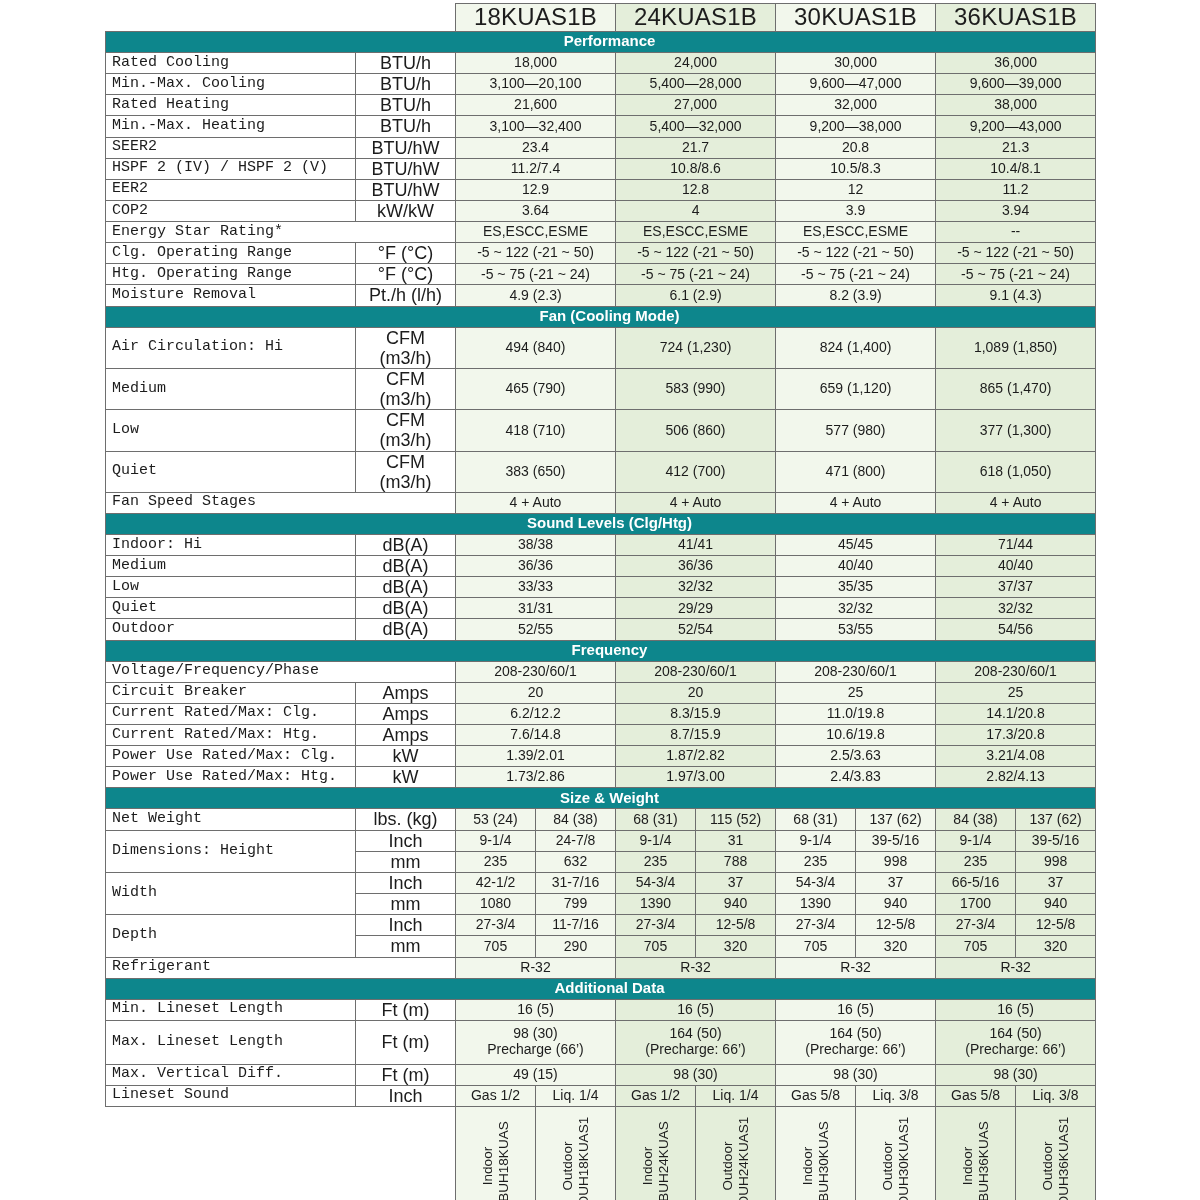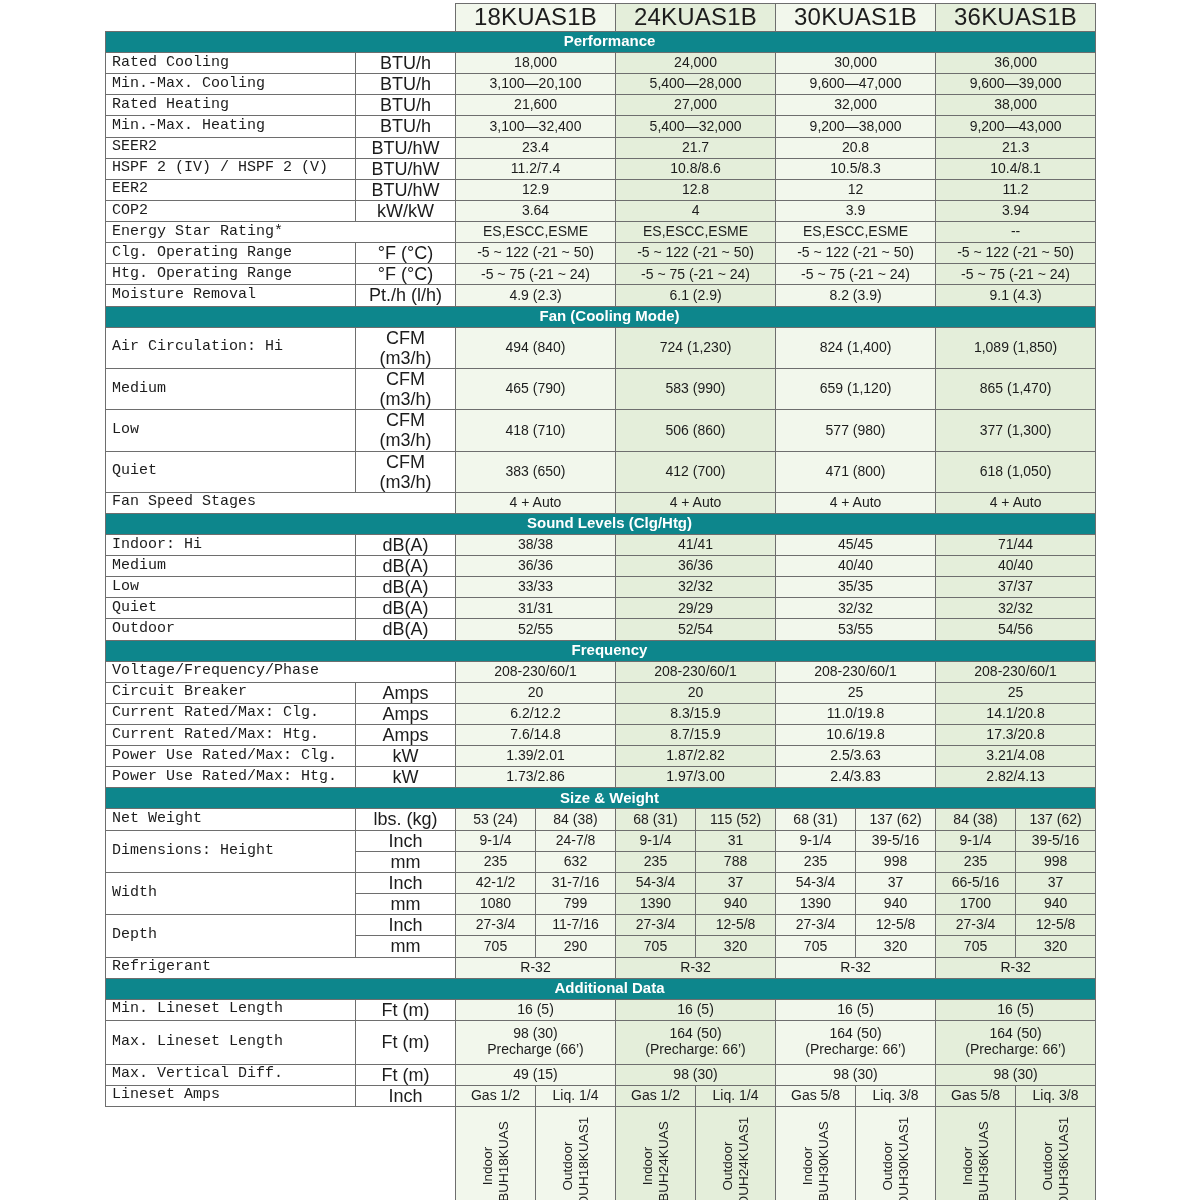--- a/index.html
+++ b/index.html
@@ -411,21 +411,21 @@
         </tr>
         <tr>
           <td class="label">Max. Vertical Diff.</td>
           <td class="unit">Ft (m)</td>
           <td class="val light" colspan="2">49 (15)</td>
           <td class="val dark" colspan="2">98 (30)</td>
           <td class="val light" colspan="2">98 (30)</td>
           <td class="val dark" colspan="2">98 (30)</td>
         </tr>
         <tr>
-          <td class="label">Lineset Amps</td>
+          <td class="label">Lineset Sound</td>
           <td class="unit">Inch</td>
           <td class="val light" colspan="1">Gas 1/2</td>
           <td class="val light" colspan="1">Liq. 1/4</td>
           <td class="val dark" colspan="1">Gas 1/2</td>
           <td class="val dark" colspan="1">Liq. 1/4</td>
           <td class="val light" colspan="1">Gas 5/8</td>
           <td class="val light" colspan="1">Liq. 3/8</td>
           <td class="val dark" colspan="1">Gas 5/8</td>
           <td class="val dark" colspan="1">Liq. 3/8</td>
         </tr>

